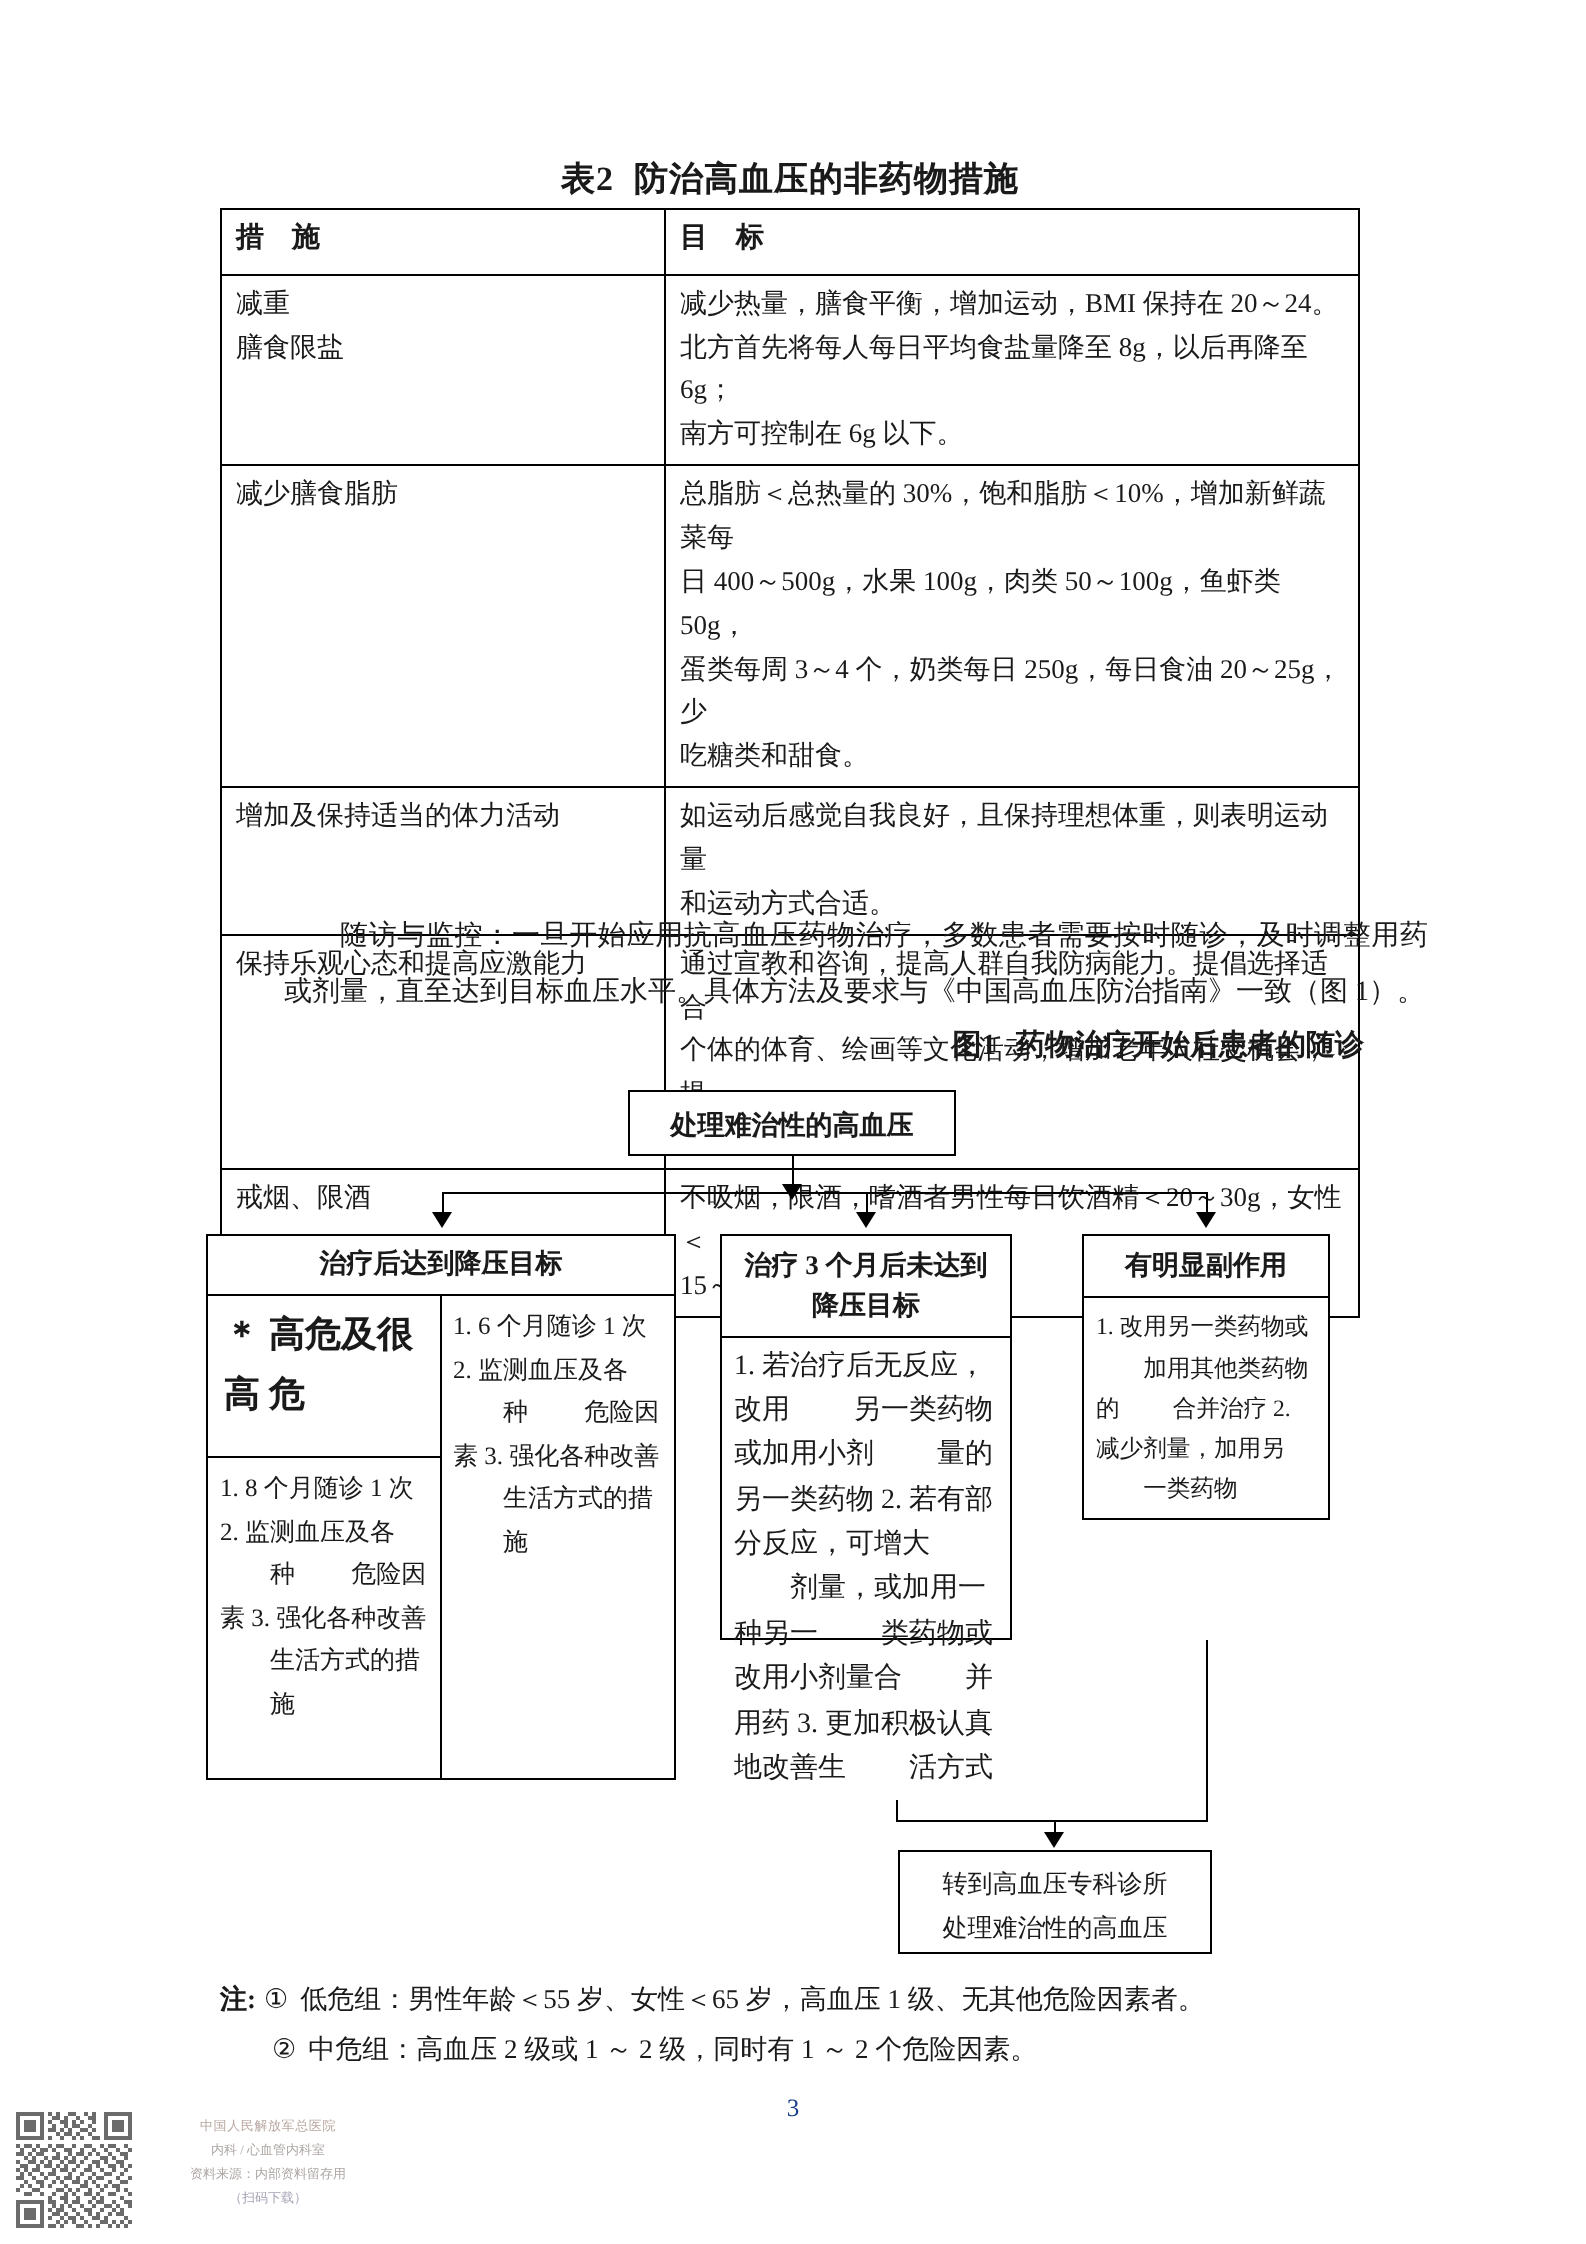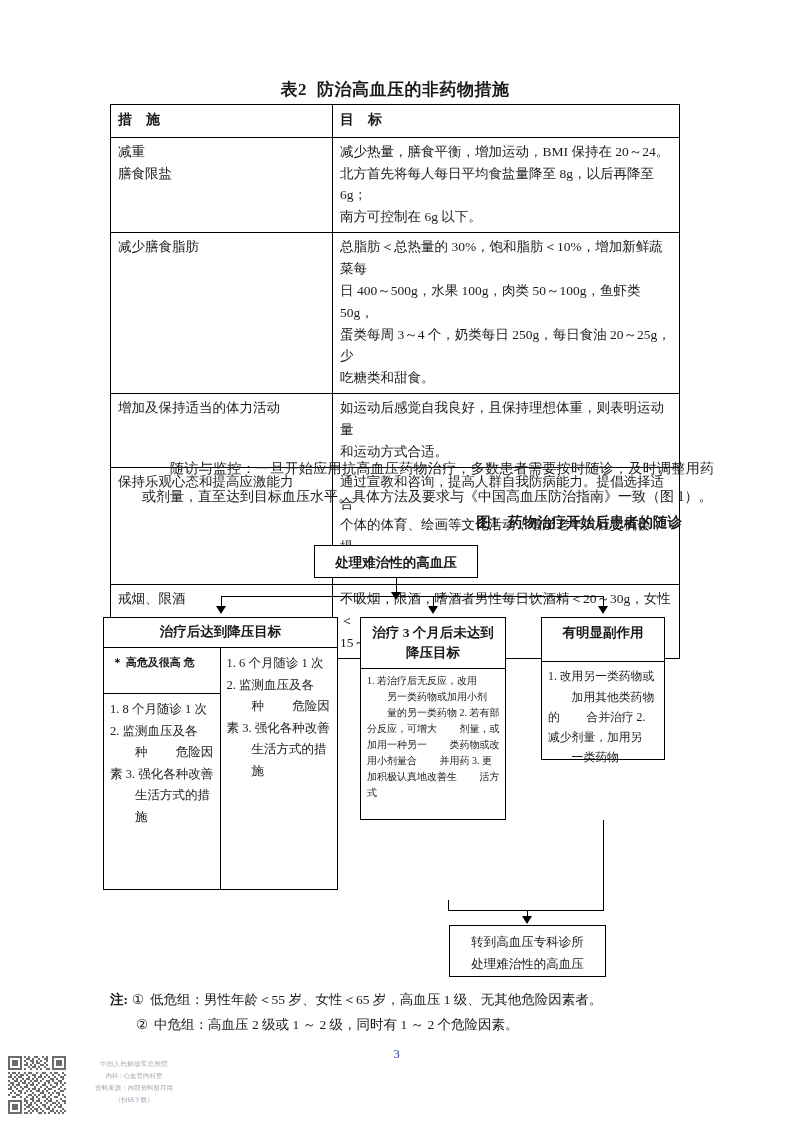--- a/index.html
+++ b/index.html
@@ -75,34 +75,34 @@
   
   #box-goal{left:103px;top:617px;width:235px;height:273px;}
   #box-goal .title{
     text-align:center;font-weight:bold;font-size:13.5px;
     padding:5px 0 6px 0;border-bottom:1px solid #000;
   }
   #box-goal .cols{display:flex;height:calc(100% - 30px);}
   #box-goal .col{flex:1 1 50%;box-sizing:border-box;}
   #box-goal .col.left{border-right:1px solid #000;}
   #box-goal .sub{
-    font-weight:bold;font-size:11px;line-height:1.65;
+    font-weight:bold;font-size:18px;line-height:1.65;
     padding:5px 6px 16px 8px;border-bottom:1px solid #000;
     min-height:46px;box-sizing:border-box;
   }
   #box-goal .items{font-size:12.5px;line-height:1.72;padding:5px 5px 4px 6px;}
 
   
   #box-fail{left:360px;top:617px;width:146px;height:203px;}
   #box-fail .hdr{padding:5px 3px 4px 3px;}
-  #box-fail .body{font-size:10px;line-height:1.6;padding:4px 5px 4px 6px;}
+  #box-fail .body{font-size:14px;line-height:1.6;padding:4px 5px 4px 6px;}
 
   
   #box-side{left:541px;top:617px;width:124px;height:143px;}
-  #box-side .hdr{padding:5px 3px 18px 3px;}
+  #box-side .hdr{padding:5px 3px 5px 3px;}
   #box-side .body{font-size:11.8px;line-height:1.72;padding:4px 4px 4px 6px;}
 
   
   #box-refer{left:449px;top:925px;width:157px;height:52px;}
   #box-refer .body{
     text-align:center;font-size:12.5px;line-height:1.75;
     padding:6px 2px 4px 2px;
   }
   #box-refer .ln{display:block;}
 

